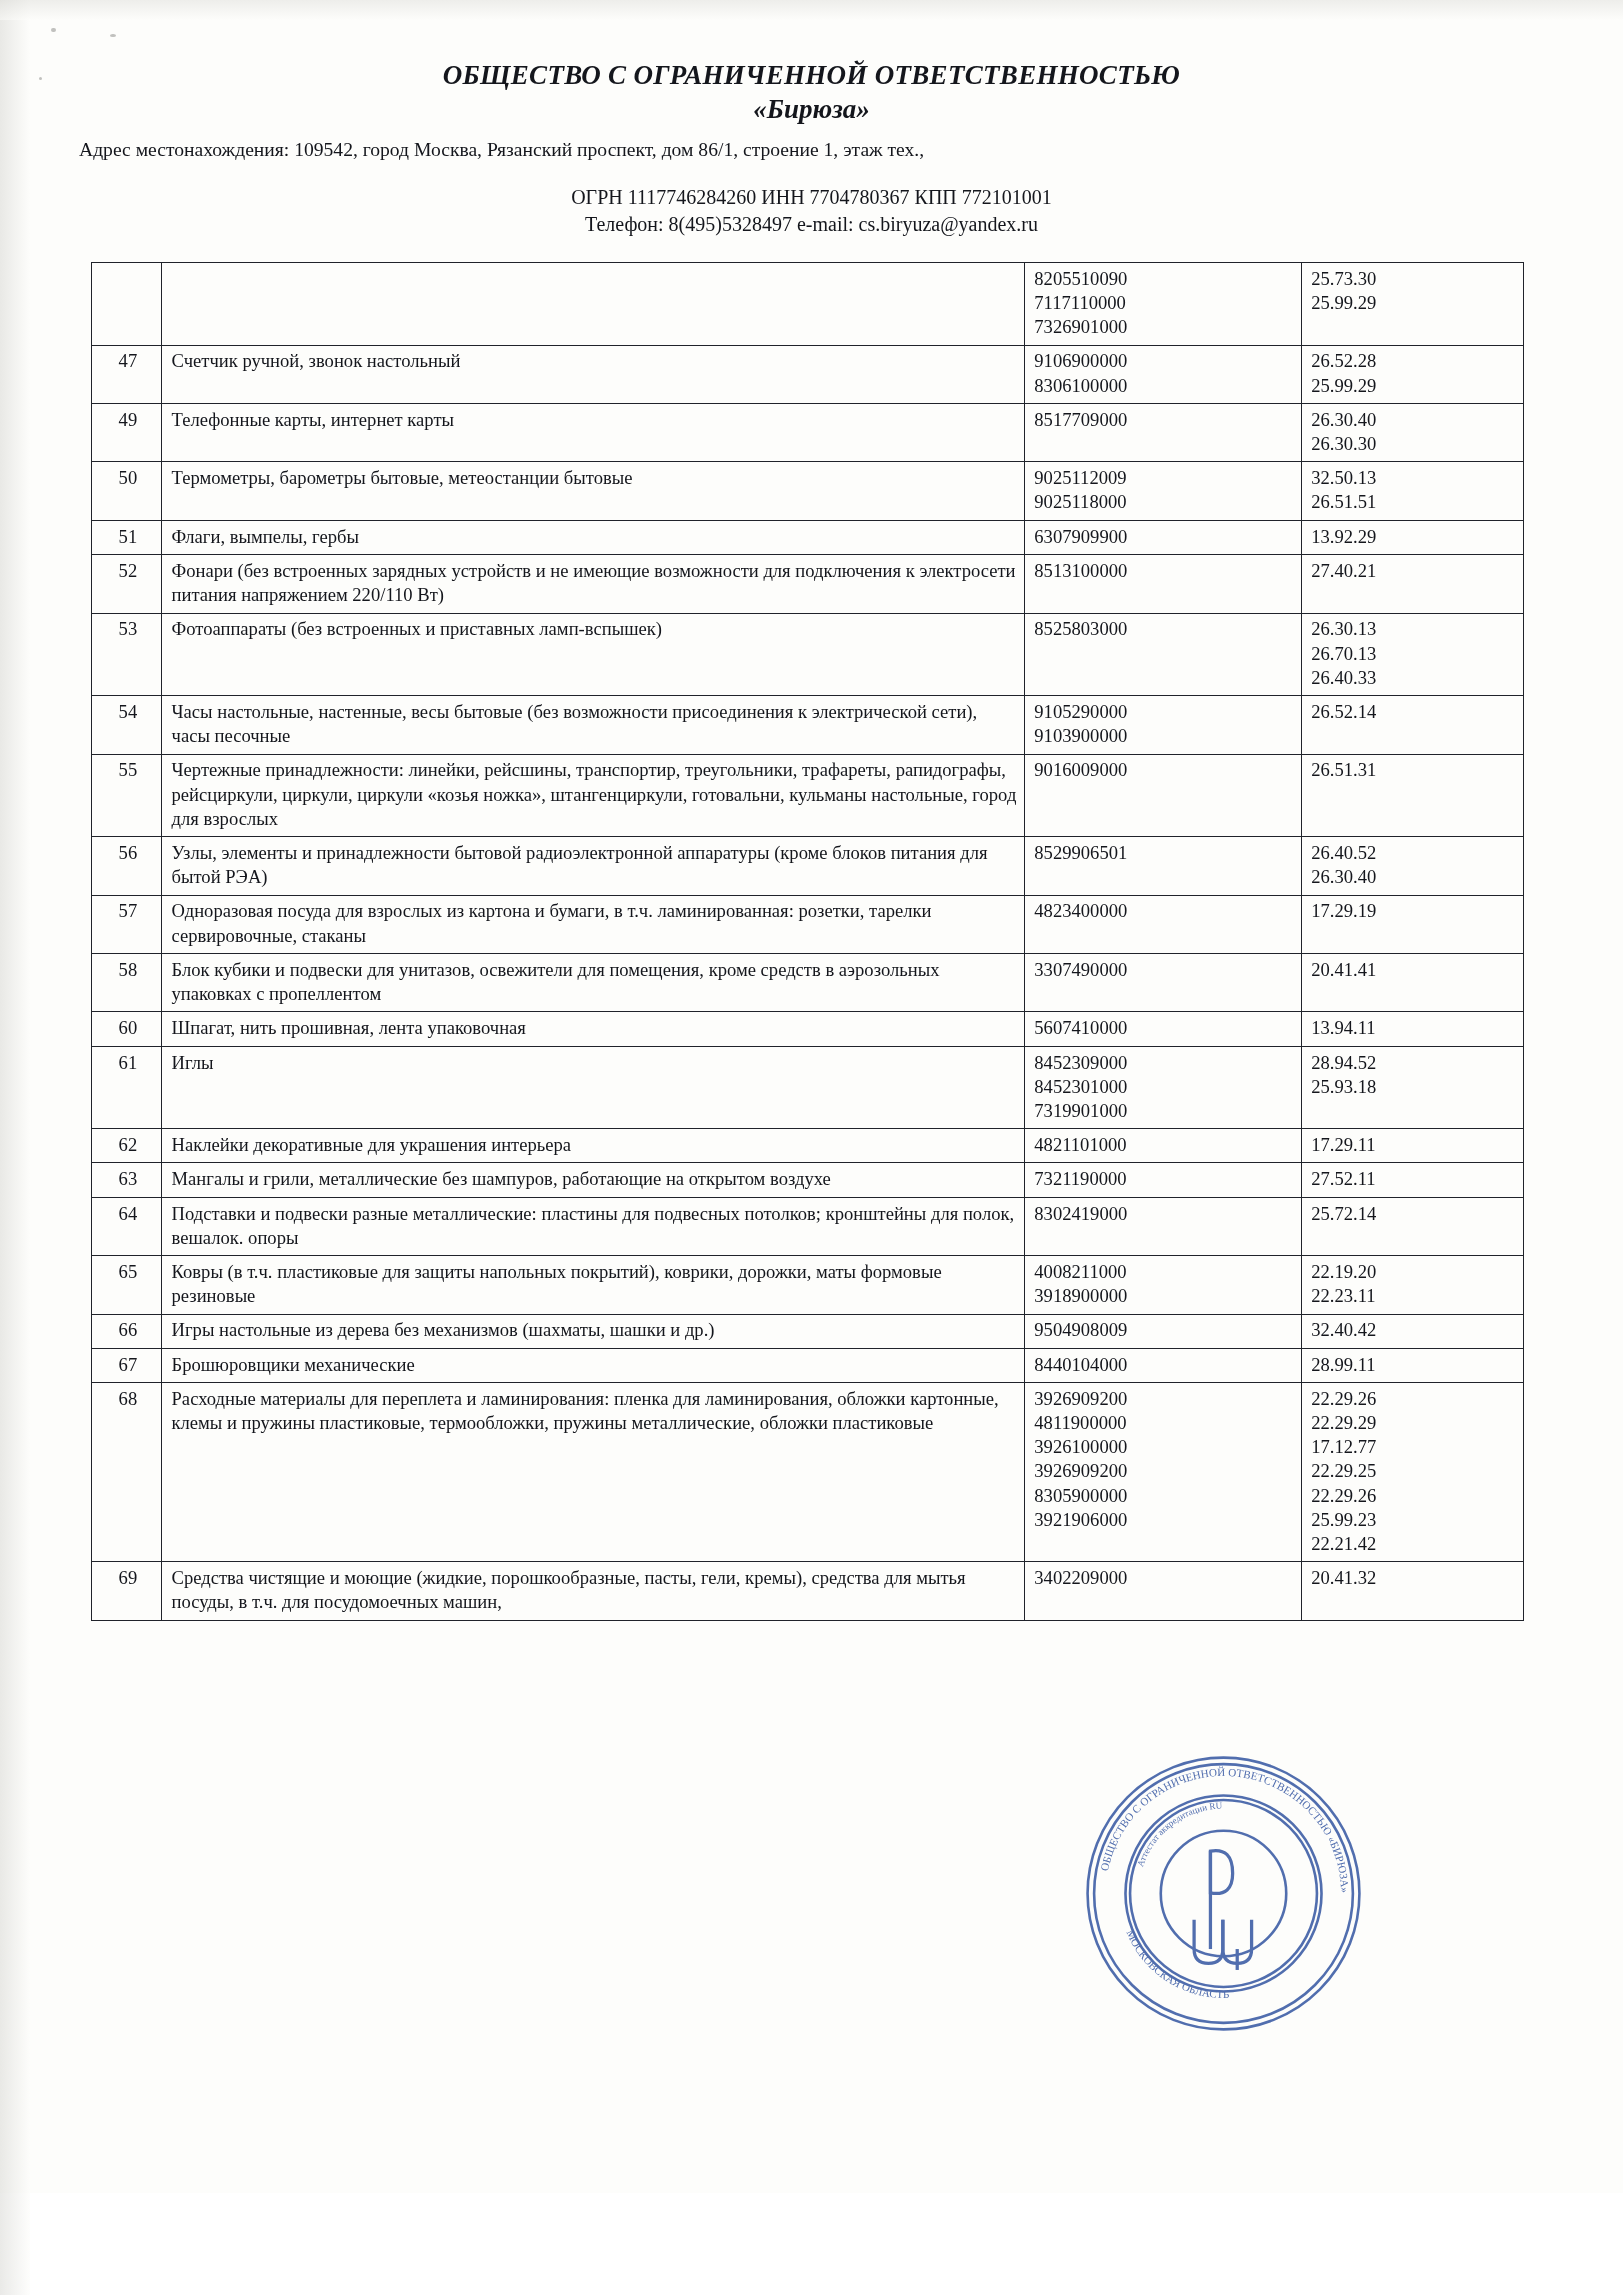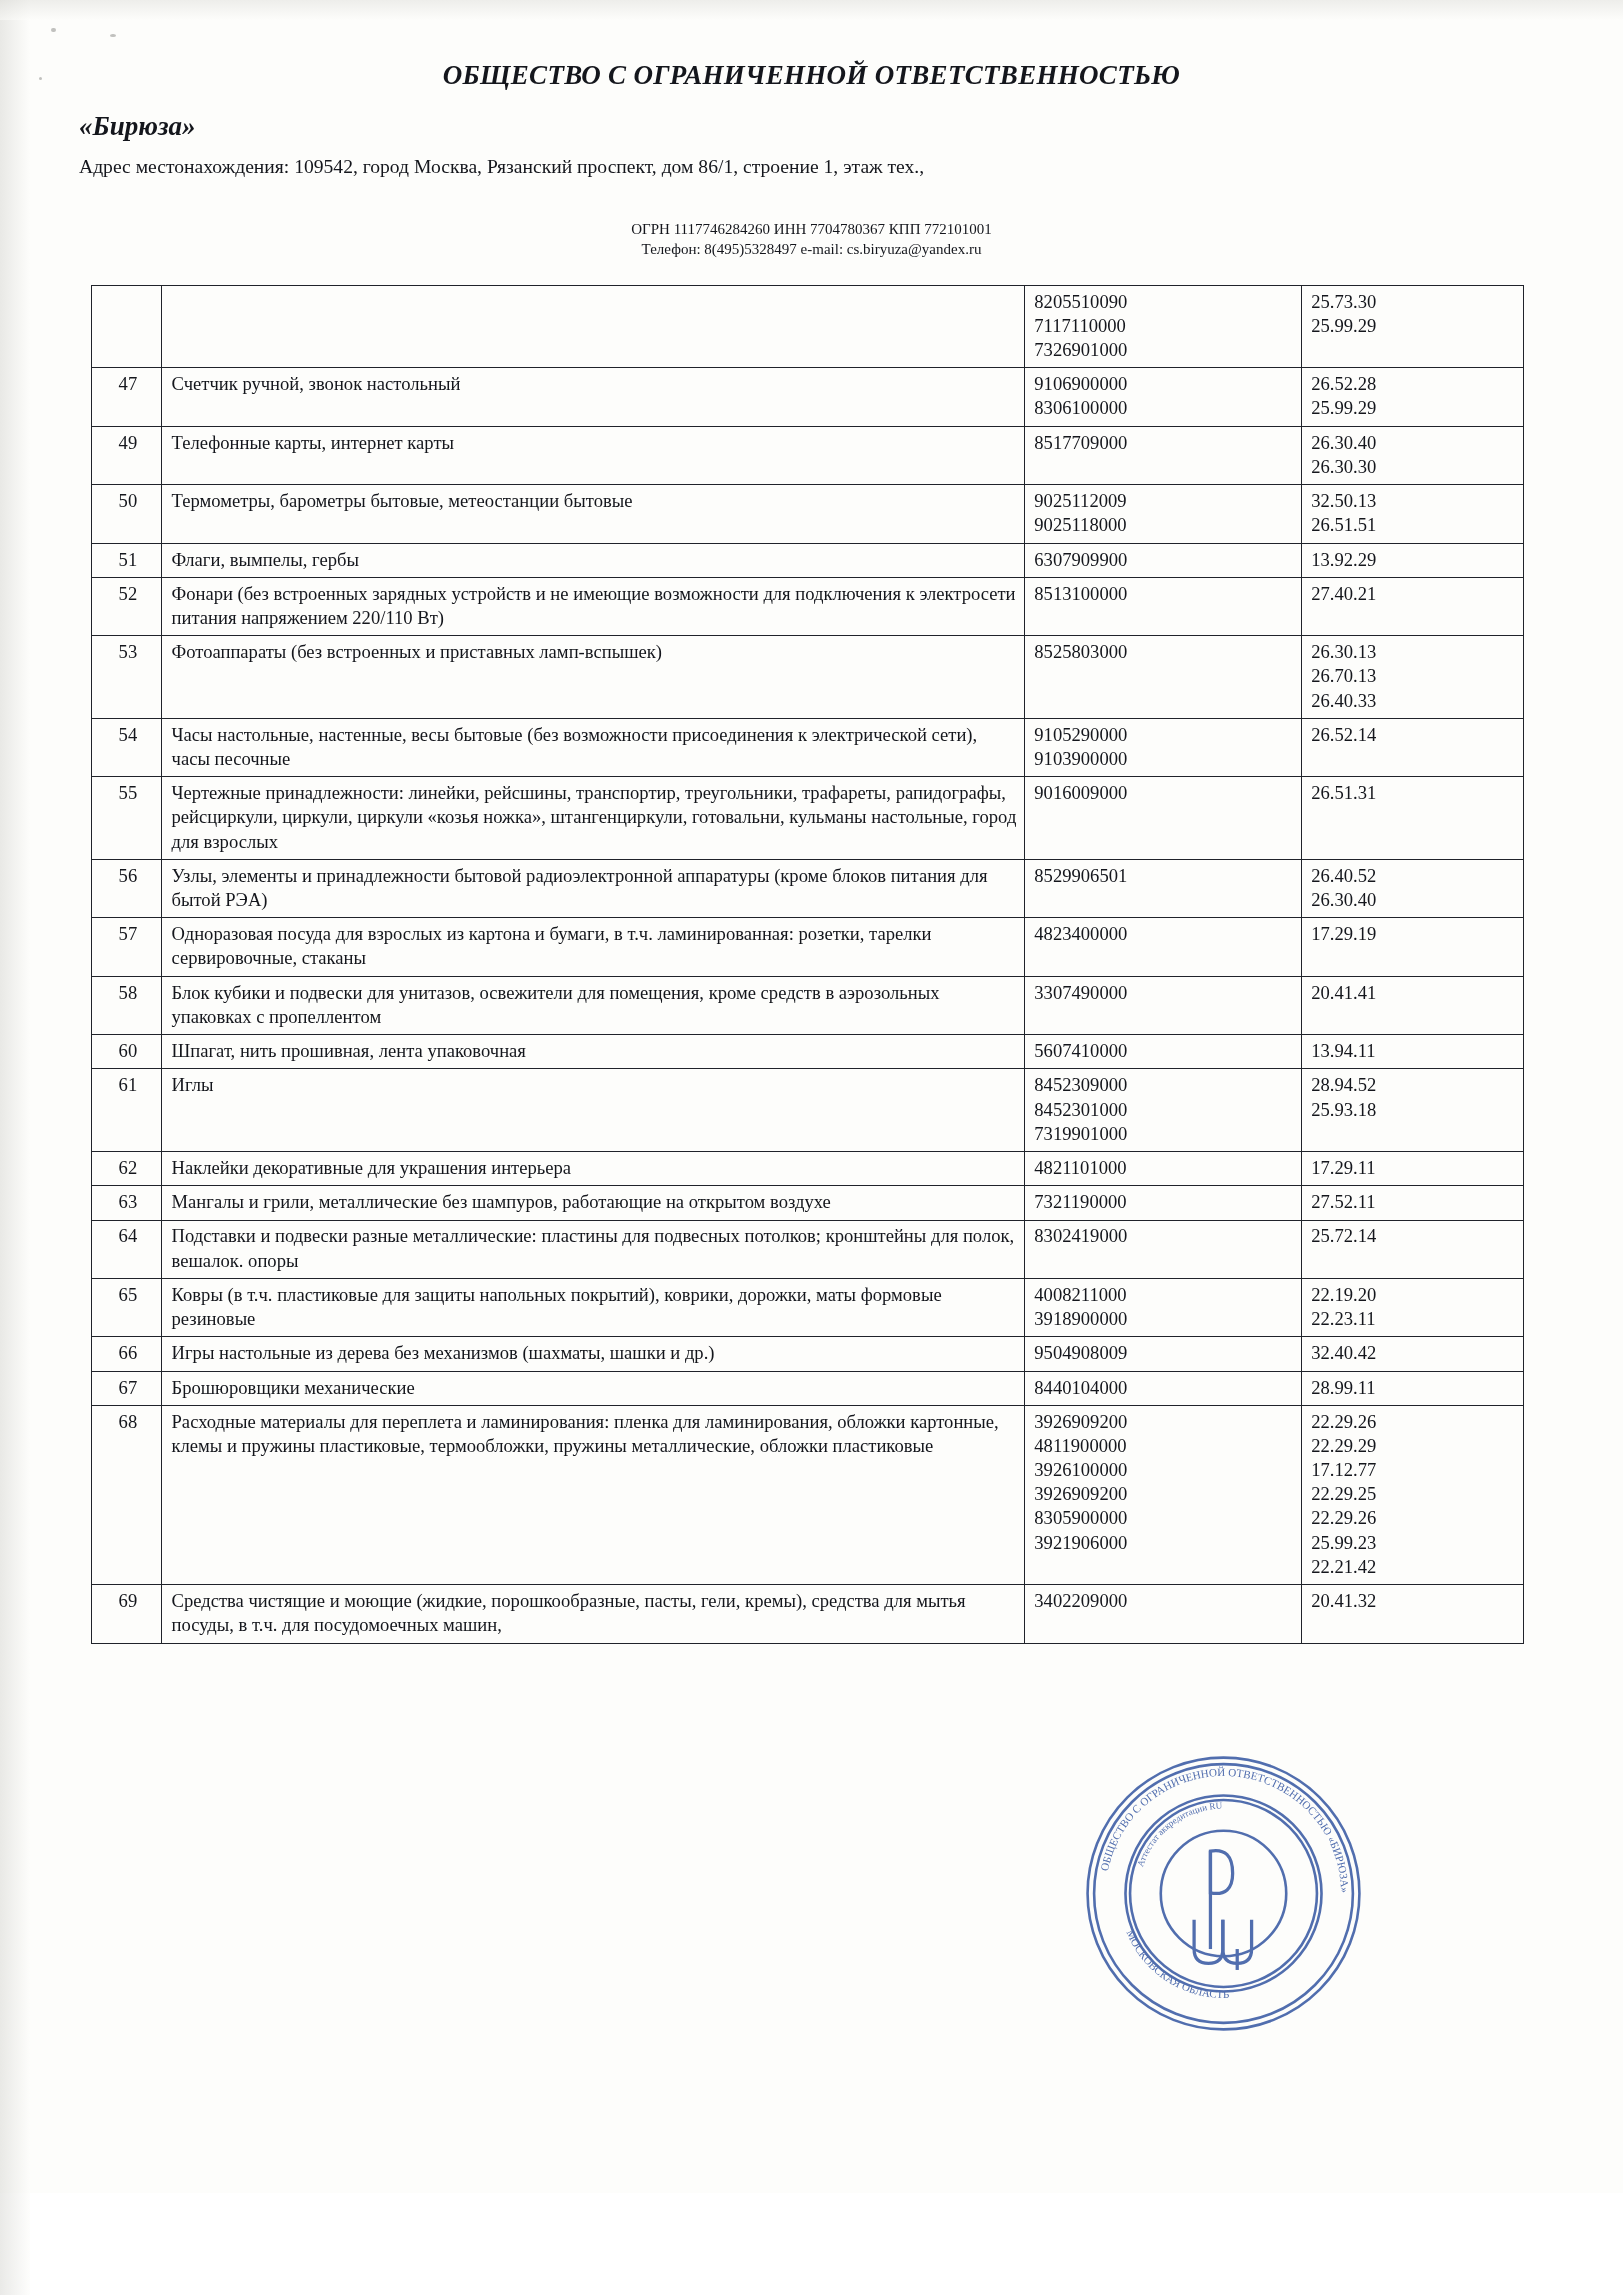--- a/index.html
+++ b/index.html
@@ -53,38 +53,38 @@
 
   .org-title {
     text-align: center;
     font-weight: bold;
     font-style: italic;
     font-size: 27px;
     letter-spacing: 0.3px;
     line-height: 1.22;
   }
   .org-name {
-    text-align: left;
+    text-align: center;
     font-weight: bold;
     font-style: italic;
     font-size: 27px;
-    margin-top: 19px;
+    margin-top: 2px;
   }
   .addr-block {
     margin-top: 11.8px;
     font-size: 19.6px;
     line-height: 1.30;
   }
   .addr-line {
     display: block;
   }
   .ogrn-block {
-    margin-top: 41px;
+    margin-top: 22px;
     text-align: center;
-    font-size: 15px;
+    font-size: 20px;
     line-height: 1.32;
   }
 
   table.doc-table {
     margin-top: 25px;
     border-collapse: collapse;
     table-layout: fixed;
     width: 1433px;
     margin-left: 11.8px;
   }

